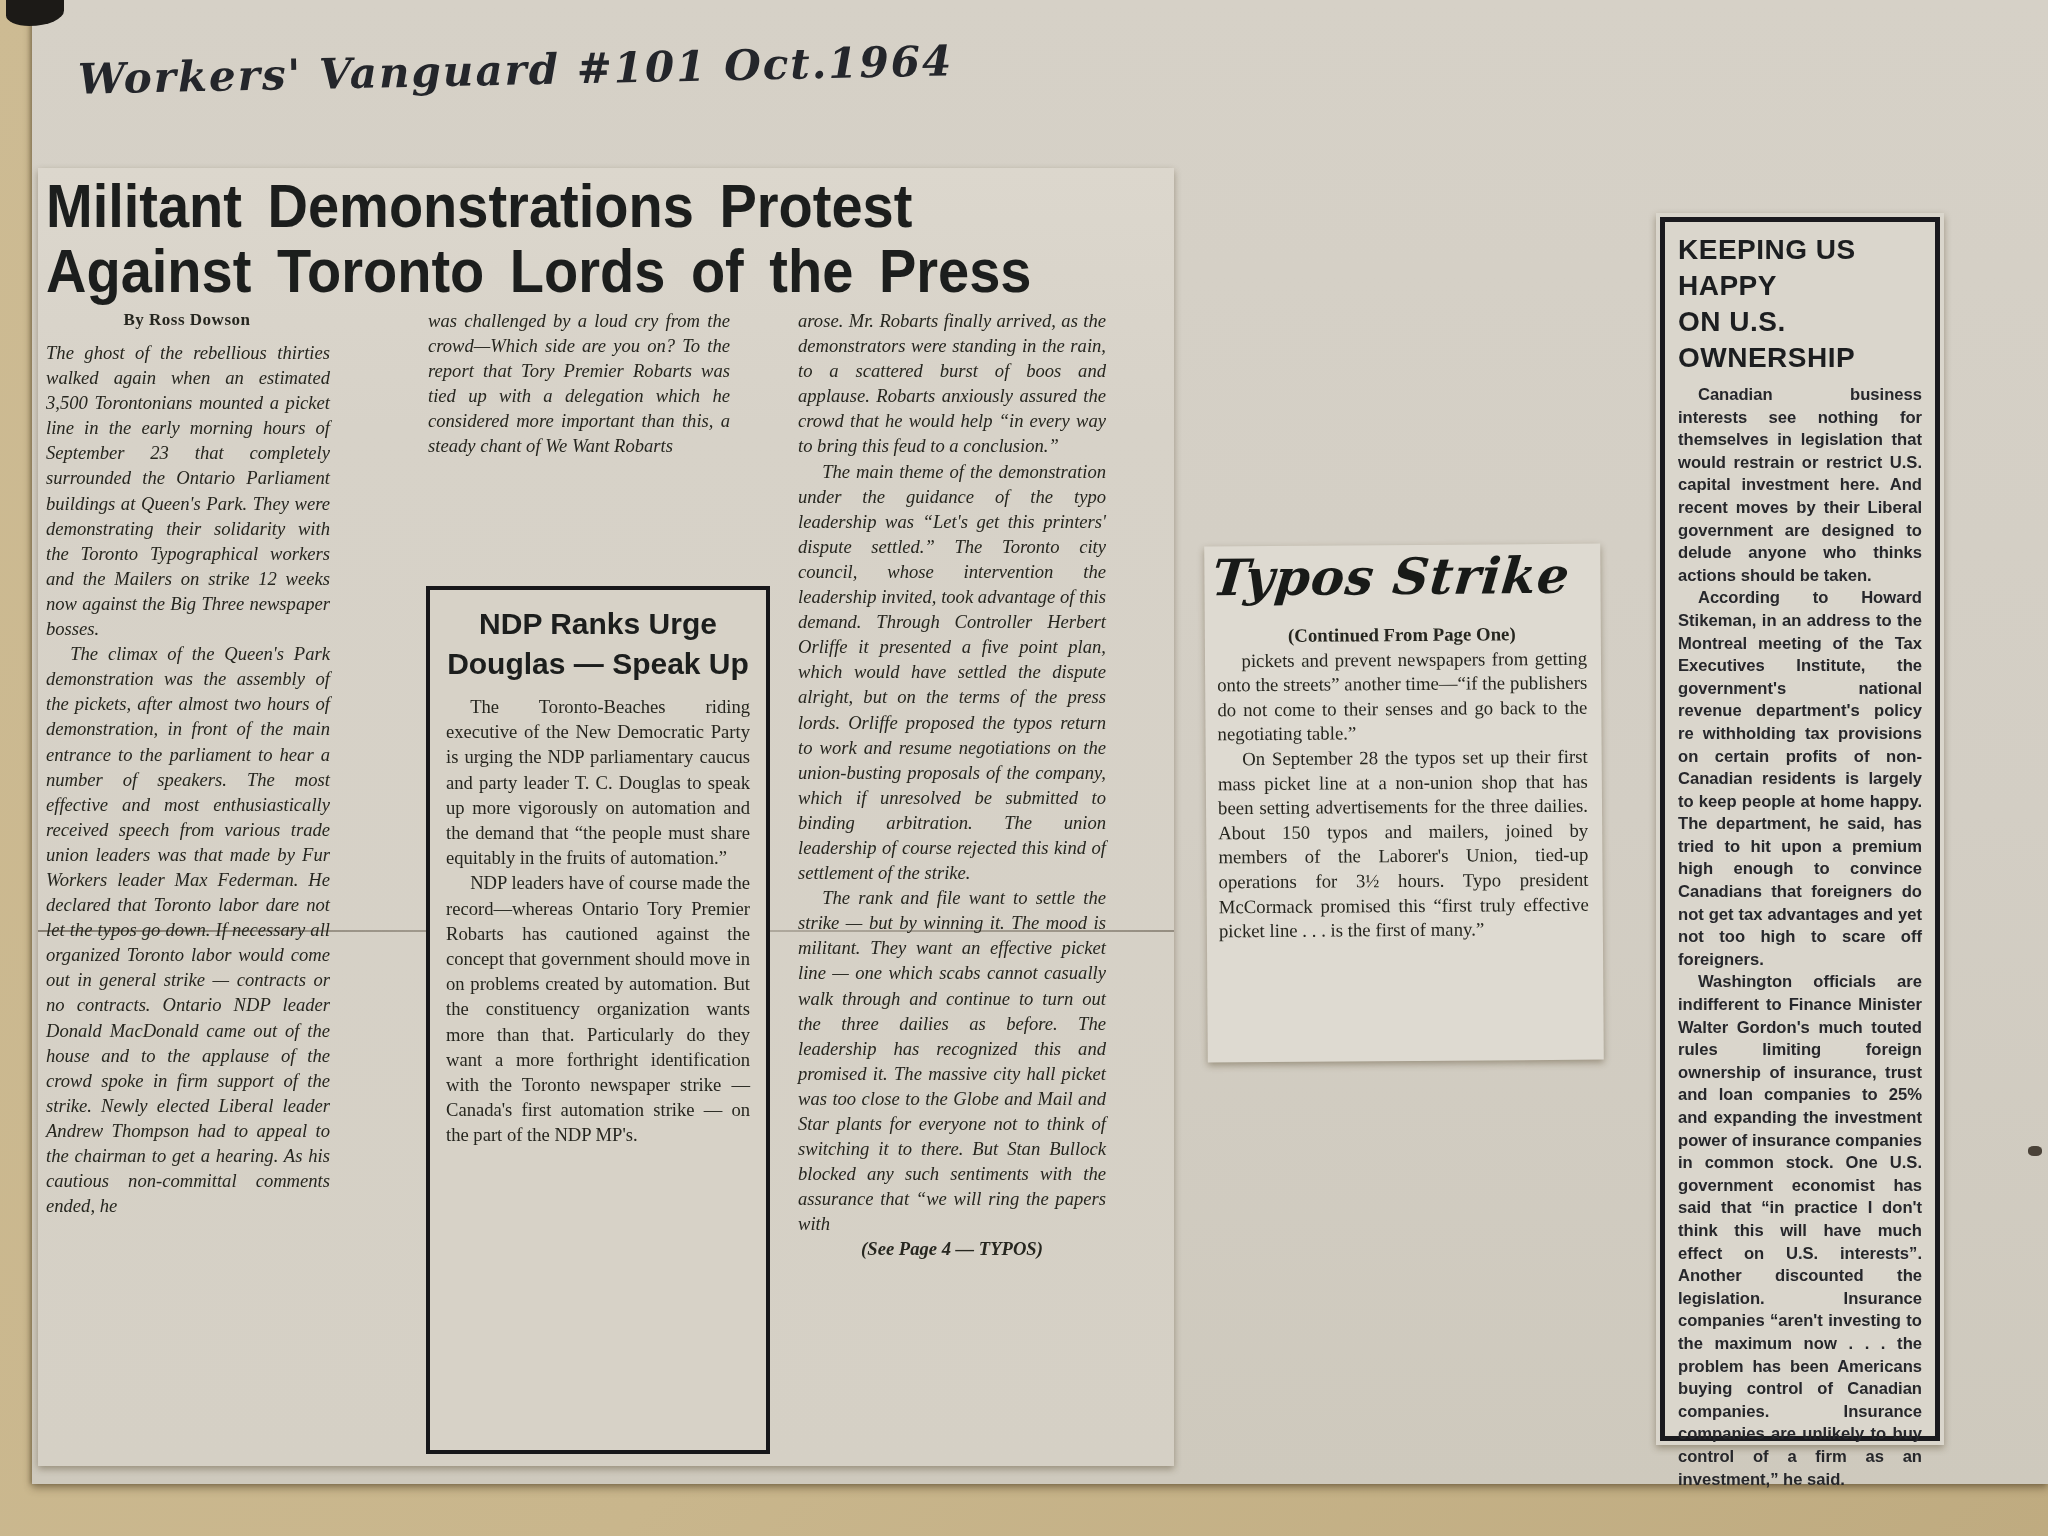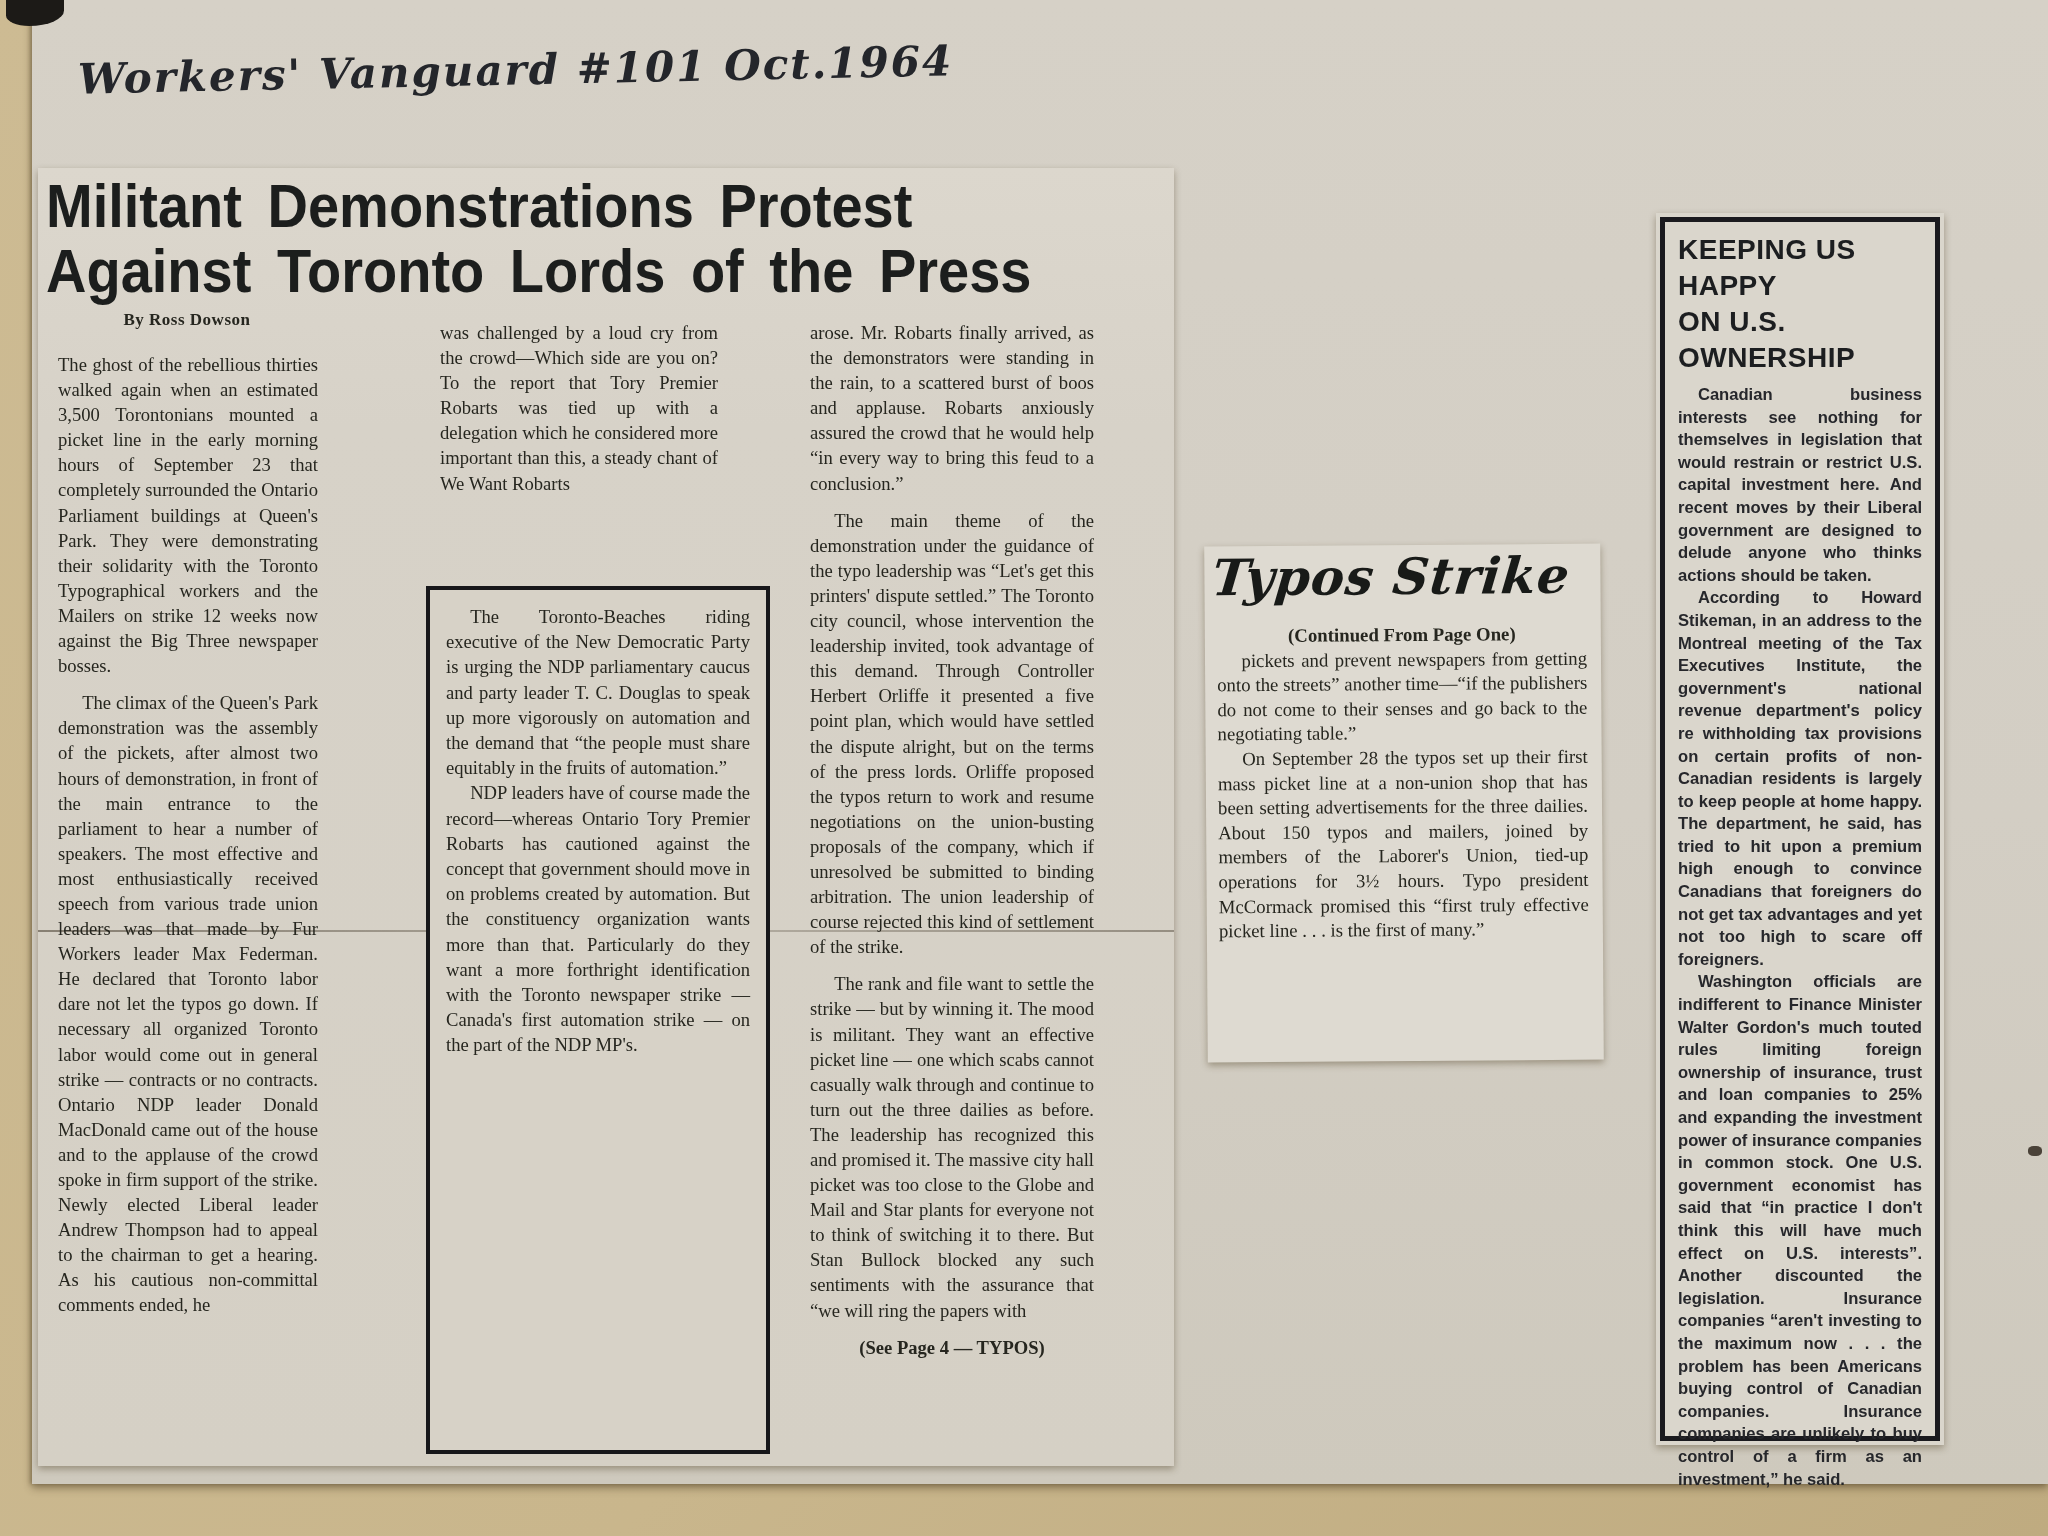--- a/index.html
+++ b/index.html
@@ -33,21 +33,21 @@
     position:absolute;left:8px;top:6px;width:1090px;
     font-family:"Liberation Sans", sans-serif;font-weight:bold;
     font-size:56px;line-height:60px;color:#1c1e1d;
     letter-spacing:0px;word-spacing:10px;transform:scaleY(1.08);transform-origin:top left;
   }
   .byline{
     position:absolute;left:8px;top:142px;width:282px;text-align:center;
     font-weight:bold;font-size:17px;letter-spacing:.5px;
   }
   .ncol{position:absolute;font-size:18.6px;line-height:25.1px;text-align:justify;}
-  .ncol p{margin:12px;text-indent:1.3em;}
+  .ncol p{margin:0;text-indent:1.3em;font-style:italic;}
   .ncol p.noindent{text-indent:0;}
   .col1{left:8px;top:172px;width:284px;}
   .col2{left:390px;top:140px;width:302px;}
   .col3{left:760px;top:140px;width:308px;}
   .see-page{margin-top:2px;text-align:center;font-weight:bold;text-indent:0 !important;}
 
   .ndp-box{
     position:absolute;left:388px;top:418px;width:344px;height:868px;
     border:4px solid #17171a;background:#d7d2c7;
     box-sizing:border-box;padding:14px 16px 0 16px;
@@ -107,20 +107,24 @@
     <div class="ncol col1">
       <p class="noindent">The ghost of the rebellious thirties walked again when an estimated 3,500 Torontonians mounted a picket line in the early morning hours of September 23 that completely surrounded the Ontario Parliament buildings at Queen's Park. They were demonstrating their solidarity with the Toronto Typographical workers and the Mailers on strike 12 weeks now against the Big Three newspaper bosses.</p>
       <p>The climax of the Queen's Park demonstration was the assembly of the pickets, after almost two hours of demonstration, in front of the main entrance to the parliament to hear a number of speakers. The most effective and most enthusiastically received speech from various trade union leaders was that made by Fur Workers leader Max Federman. He declared that Toronto labor dare not let the typos go down. If necessary all organized Toronto labor would come out in general strike — contracts or no contracts. Ontario NDP leader Donald MacDonald came out of the house and to the applause of the crowd spoke in firm support of the strike. Newly elected Liberal leader Andrew Thompson had to appeal to the chairman to get a hearing. As his cautious non-committal comments ended, he</p>
     </div>
 
     <div class="ncol col2">
       <p class="noindent">was challenged by a loud cry from the crowd—Which side are you on? To the report that Tory Premier Robarts was tied up with a delegation which he considered more important than this, a steady chant of We Want Robarts</p>
     </div>
 
     <div class="ndp-box">
+      <div class="ndp-title">
+        <div>NDP Ranks Urge</div>
+        <div>Douglas — Speak Up</div>
+      </div>
       <div class="ndp-body">
         <p>The Toronto-Beaches riding executive of the New Democratic Party is urging the NDP parliamentary caucus and party leader T. C. Douglas to speak up more vigorously on automation and the demand that “the people must share equitably in the fruits of automation.”</p>
         <p>NDP leaders have of course made the record—whereas Ontario Tory Premier Robarts has cautioned against the concept that government should move in on problems created by automation. But the constituency organization wants more than that. Particularly do they want a more forthright identification with the Toronto newspaper strike — Canada's first automation strike — on the part of the NDP MP's.</p>
       </div>
     </div>
 
     <div class="ncol col3">
       <p class="noindent">arose. Mr. Robarts finally arrived, as the demonstrators were standing in the rain, to a scattered burst of boos and applause. Robarts anxiously assured the crowd that he would help “in every way to bring this feud to a conclusion.”</p>
       <p>The main theme of the demonstration under the guidance of the typo leadership was “Let's get this printers' dispute settled.” The Toronto city council, whose intervention the leadership invited, took advantage of this demand. Through Controller Herbert Orliffe it presented a five point plan, which would have settled the dispute alright, but on the terms of the press lords. Orliffe proposed the typos return to work and resume negotiations on the union-busting proposals of the company, which if unresolved be submitted to binding arbitration. The union leadership of course rejected this kind of settlement of the strike.</p>
       <p>The rank and file want to settle the strike — but by winning it. The mood is militant. They want an effective picket line — one which scabs cannot casually walk through and continue to turn out the three dailies as before. The leadership has recognized this and promised it. The massive city hall picket was too close to the Globe and Mail and Star plants for everyone not to think of switching it to there. But Stan Bullock blocked any such sentiments with the assurance that “we will ring the papers with</p>

